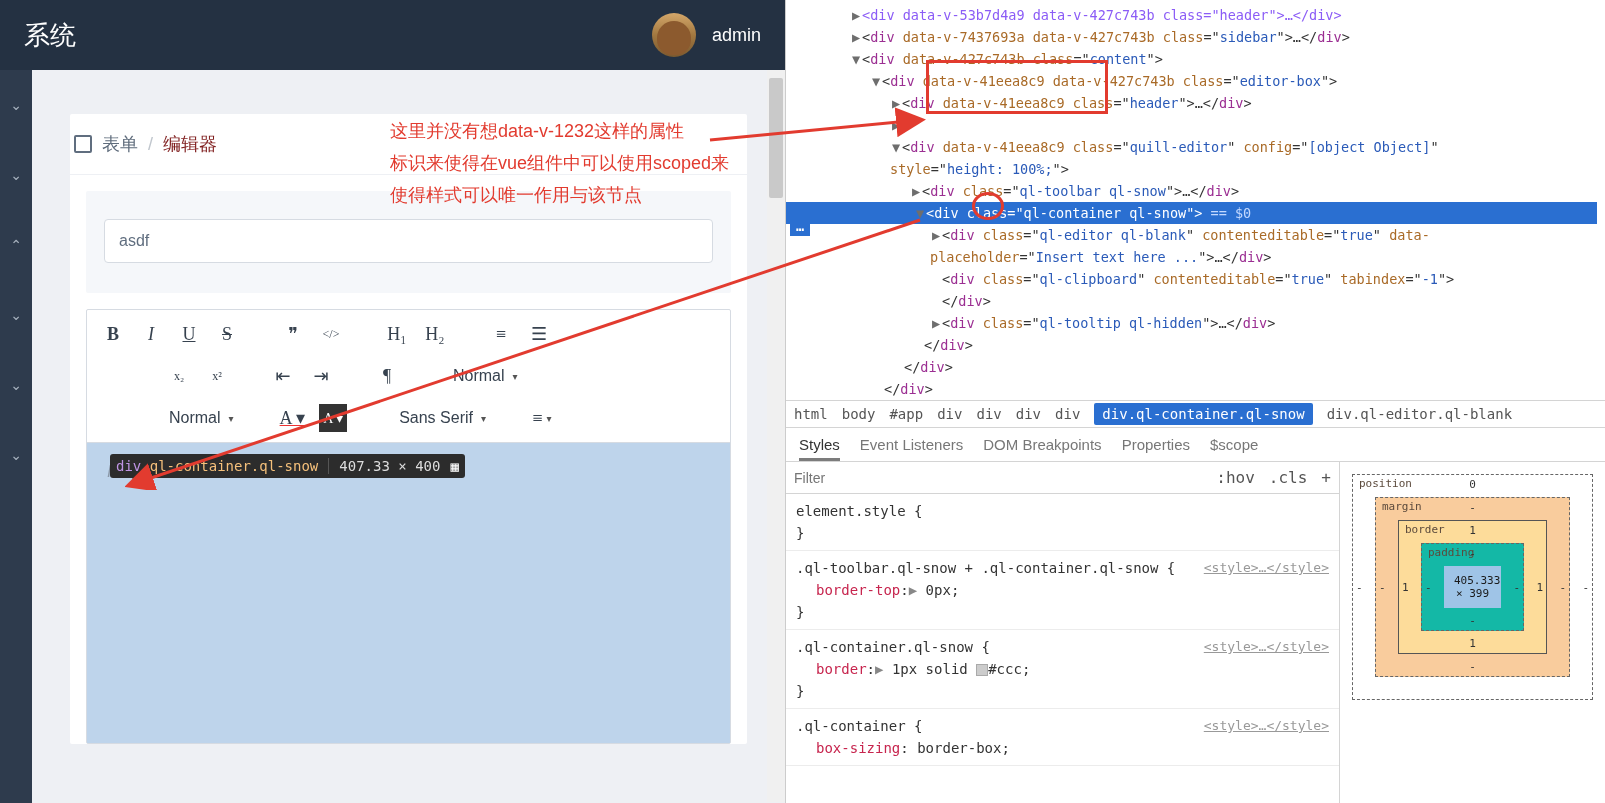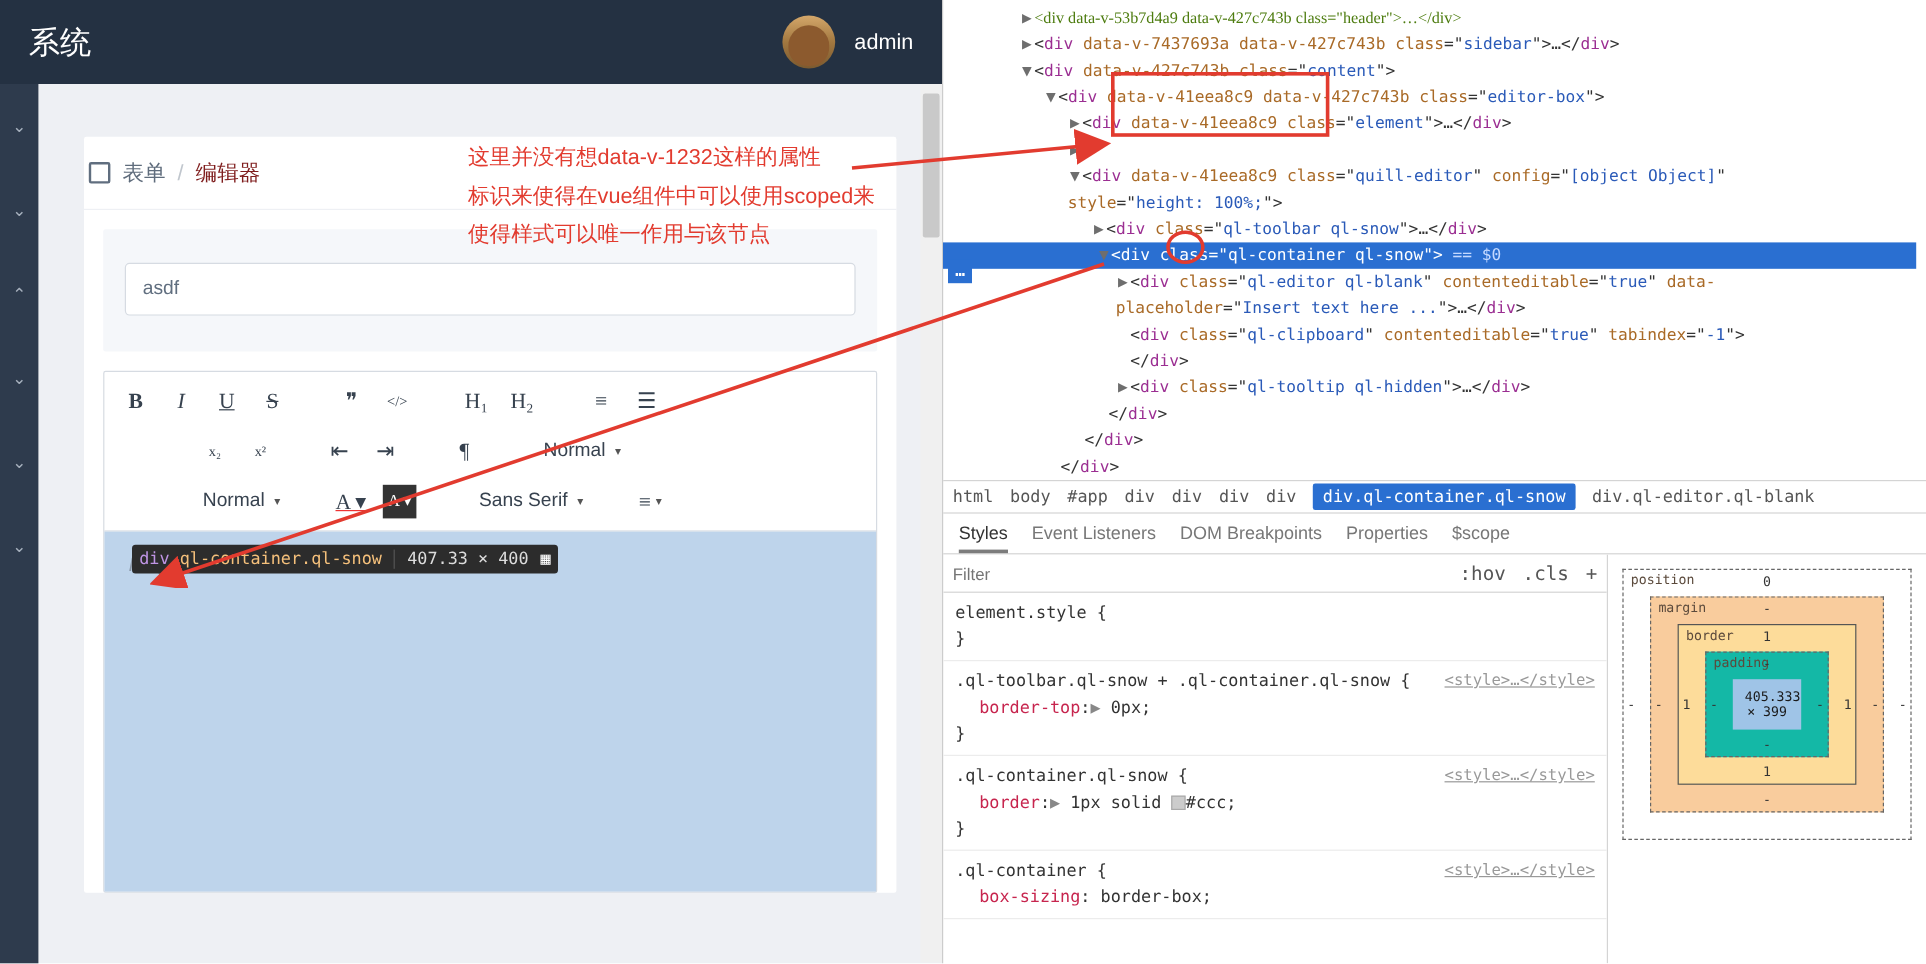--- a/index.html
+++ b/index.html
@@ -41,21 +41,21 @@
 
 .devtools { flex: 1; height: 100%; display: flex; flex-direction: column; border-left: 1px solid #ccc; font-family: Menlo, Consolas, monospace; font-size: 13.5px; }
 .dom-tree { height: 400px; overflow: auto; padding: 4px 8px 4px 4px; line-height: 22px; white-space: nowrap; }
 .dom-tree .row { display: flex; align-items: flex-start; }
 .ind { display: inline-block; }
 .tog { color: #6e6e6e; width: 12px; text-align: center; }
 .tag { color: #9b2e92; }
 .attrn { color: #a96a27; }
 .attrv { color: #2a5ab8; }
 .txt { color: #333; }
-.cmt { color: #4d7c0f; font-family: Liberation Serif, serif; }
+.cmt { color: #8b5cf6; }
 .selrow { background: #2a6fd1; color: #fff !important; padding-left:4px; margin-left:-4px; }
 .selrow .tag, .selrow .attrn, .selrow .attrv, .selrow .txt, .selrow .cmt { color: #fff !important; }
 .sel-eq { color: #c4d9ff; }
 .redbox { position: absolute; border: 3px solid #e23b2f; pointer-events: none; z-index: 5; }
 .dots { position: absolute; left: 790px; top: 216px; background: #2a6fd1; color: #fff; padding: 2px 6px; z-index: 4; font-weight: bold; }
 
 .breadcrumb-bar { height: 28px; border-top: 1px solid #d4d4d4; border-bottom: 1px solid #d4d4d4; display: flex; align-items: center; font-family: inherit; font-size: 14px; padding: 0 8px; gap: 14px; color: #555; }
 .breadcrumb-bar .bcur { background: #2a6fd1; color: #fff; padding: 3px 8px; border-radius: 2px; }
 
 .styles-tabs { height: 34px; display: flex; align-items: center; gap: 20px; padding: 0 13px; border-bottom: 1px solid #d4d4d4; font-family: -apple-system, sans-serif; font-size: 15px; color: #777; }
@@ -228,21 +228,21 @@
           <span class="txt">&lt;<span class="tag">div</span> <span class="attrn">data-v-427c743b</span> <span class="attrn">class</span>="<span class="attrv">content</span>"&gt;</span>
         </div>
       <div class="row">
           <span class="ind" style="width:80px"></span>
           <span class="tog">▼</span>
           <span class="txt">&lt;<span class="tag">div</span> <span class="attrn">data-v-41eea8c9</span> <span class="attrn">data-v-427c743b</span> <span class="attrn">class</span>="<span class="attrv">editor-box</span>"&gt;</span>
         </div>
       <div class="row">
           <span class="ind" style="width:100px"></span>
           <span class="tog">▶</span>
-          <span class="txt">&lt;<span class="tag">div</span> <span class="attrn">data-v-41eea8c9</span> <span class="attrn">class</span>="<span class="attrv">element</span>"&gt;…&lt;/<span class="tag">div</span>&gt;</span>
+          <span class="txt">&lt;<span class="tag">div</span> <span class="attrn">data-v-41eea8c9</span> <span class="attrn">class</span>="<span class="attrv">header</span>"&gt;…&lt;/<span class="tag">div</span>&gt;</span>
         </div>
       <div class="row">
           <span class="ind" style="width:100px"></span>
           <span class="tog">▶</span>
         </div>
       <div class="row">
           <span class="ind" style="width:100px"></span>
           <span class="tog">▼</span>
           <span class="txt">&lt;<span class="tag">div</span> <span class="attrn">data-v-41eea8c9</span> <span class="attrn">class</span>="<span class="attrv">quill-editor</span>" <span class="attrn">config</span>="<span class="attrv">[object Object]</span>"</span>
         </div>

